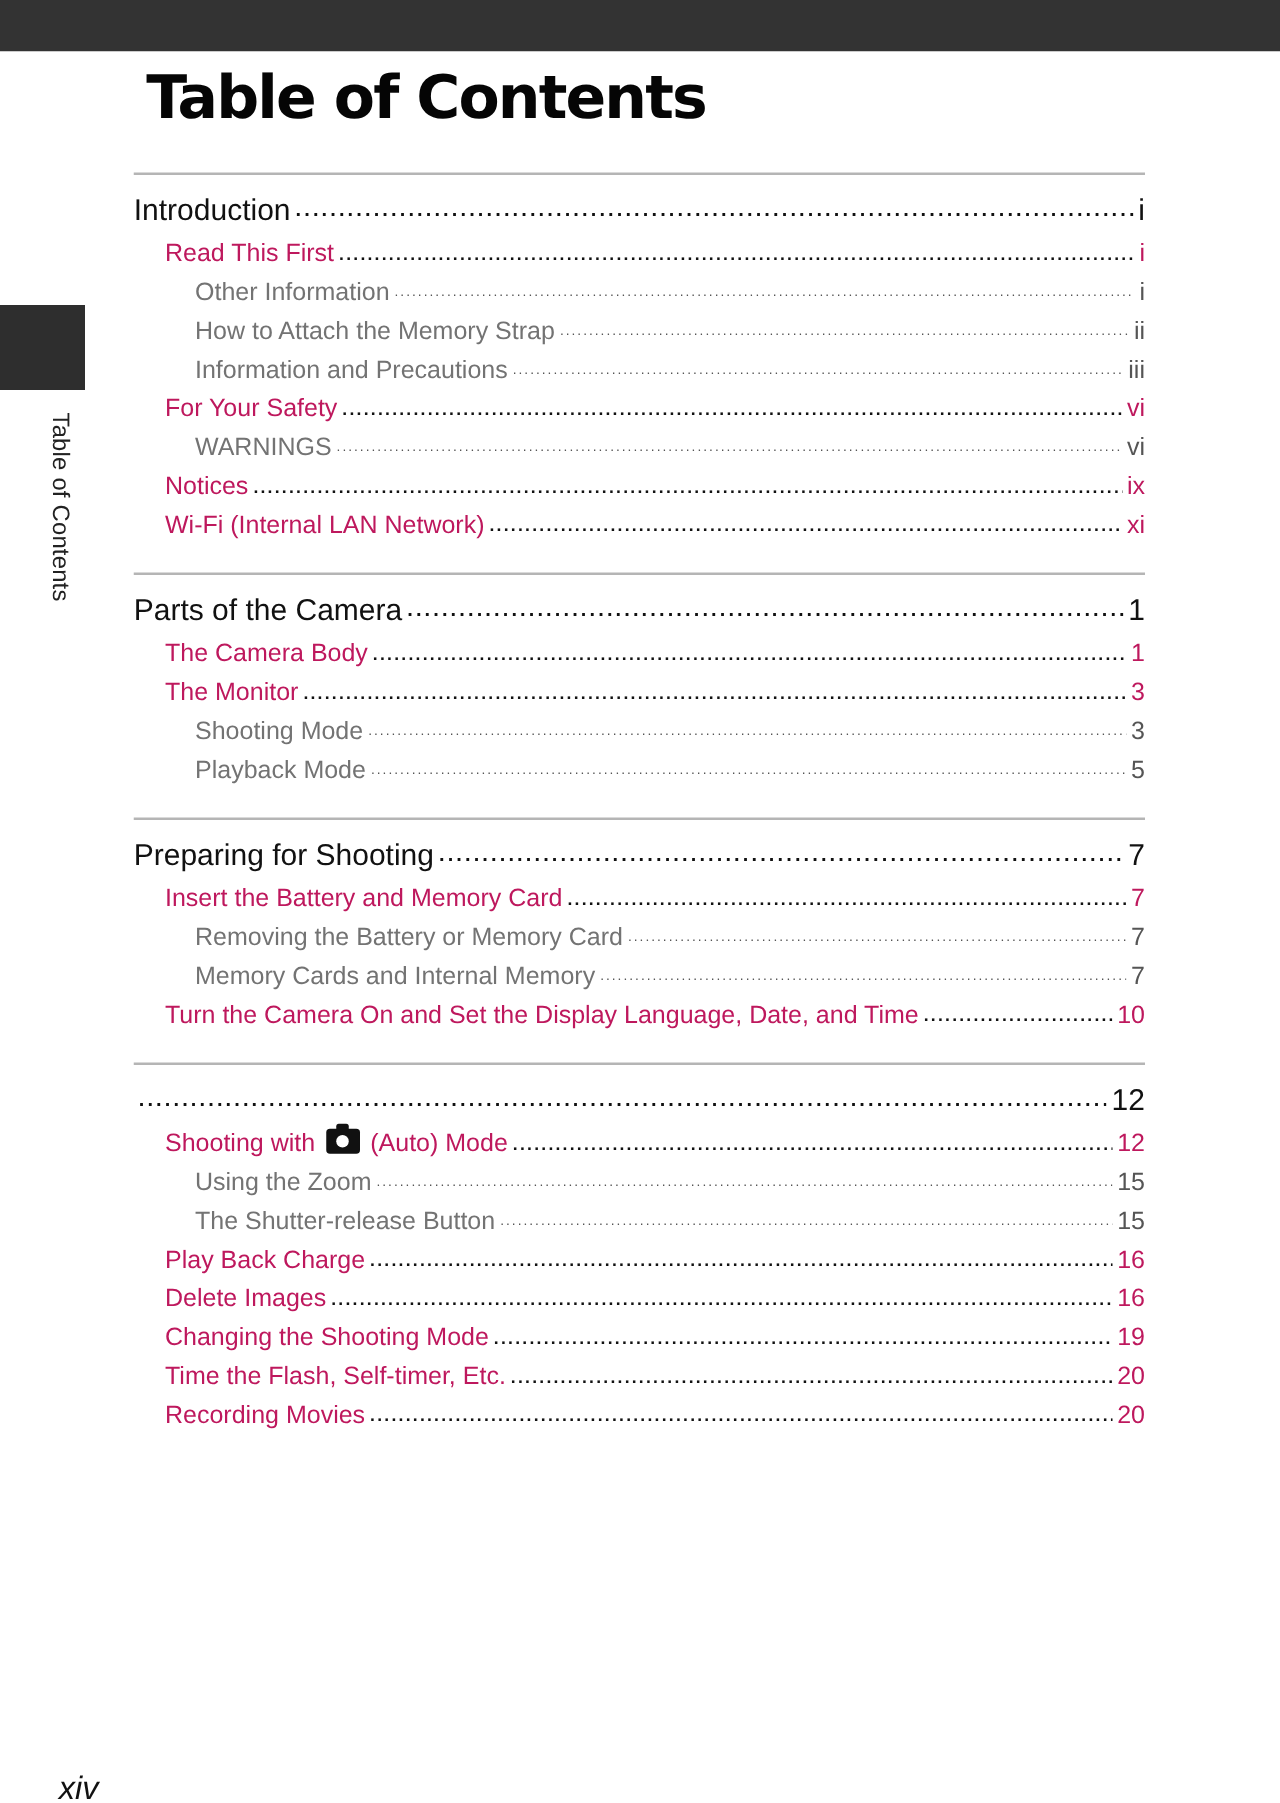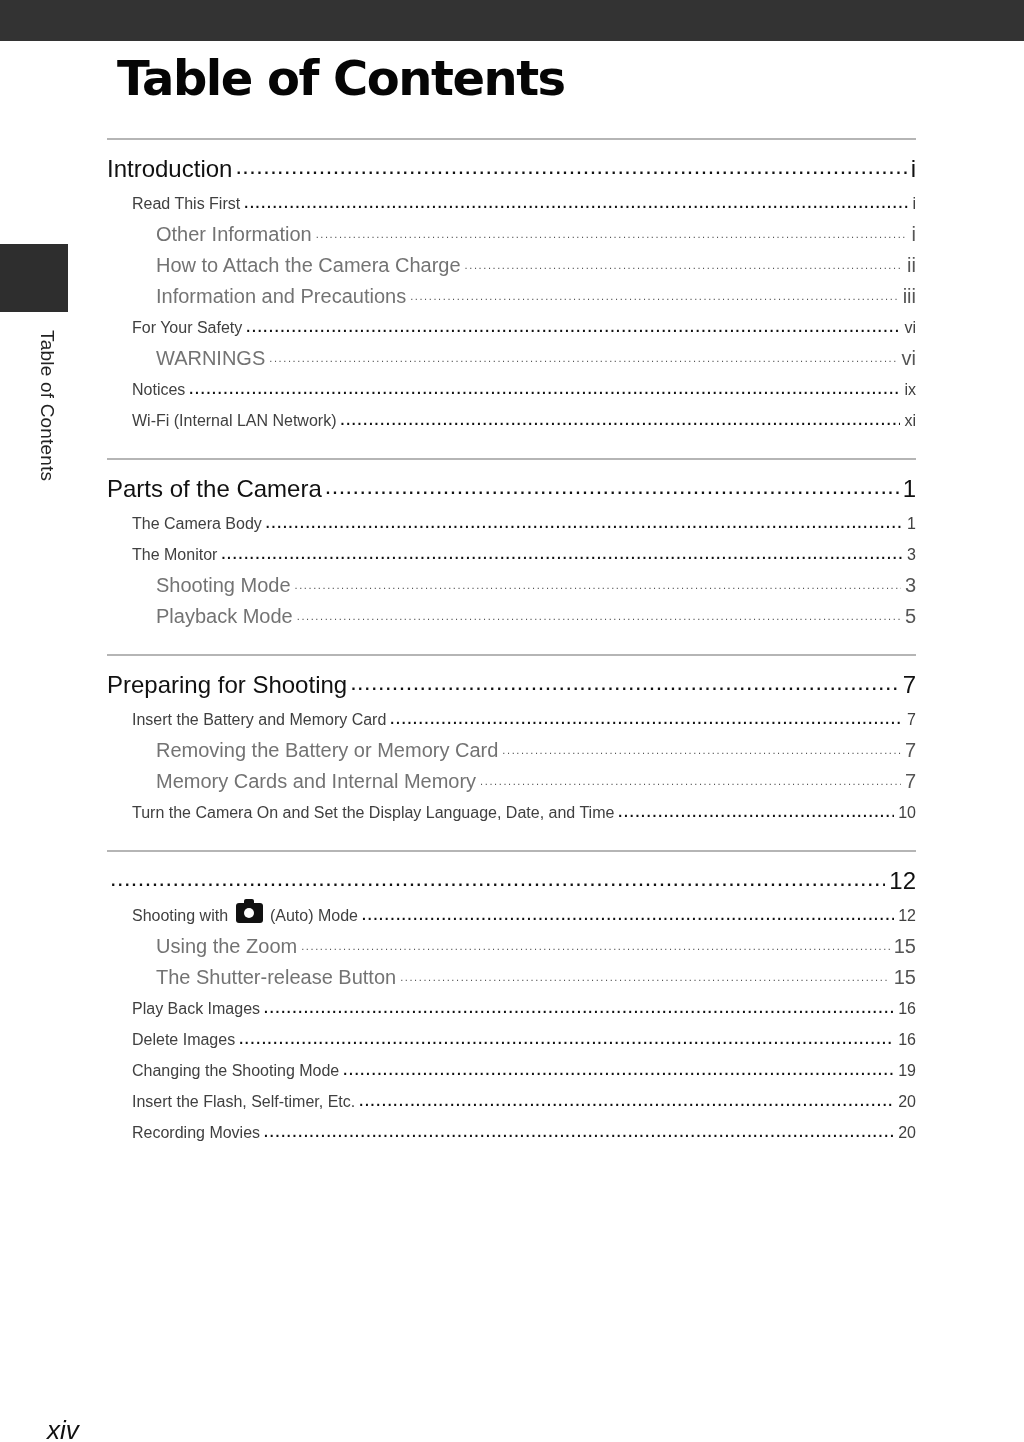--- a/index.html
+++ b/index.html
@@ -43,21 +43,21 @@
   .row .dots {
     flex: 1 1 auto; overflow: hidden; margin: 0 4px;
     letter-spacing: 2px; color: #111;
   }
   .row .dots::before {
     content: "............................................................................................................................................................................................................................................................";
   }
   .row .page { flex: 0 0 auto; text-align: right; }
   .lvl0 { font-size: 24px; height: 38px; line-height: 38px; color: #111; }
   .lvl0 .dots { font-size: 16px; font-weight: bold; letter-spacing: 2.5px; }
-  .lvl1 { font-size: 16px; padding-left: 25px; color: #404040; }
+  .lvl1 { font-size: 20px; padding-left: 25px; color: #be185d; }
   .lvl1 .dots { font-size: 14px; font-weight: bold; letter-spacing: 1.8px; }
   .lvl2 { font-size: 20px; padding-left: 49px; color: #444; font-weight: 300; }
   .lvl2 .label { color: #737373; }
   .lvl2 .dots { font-size: 11px; letter-spacing: 1.6px; color: #555; }
   .lvl2 .page { color: #555; }
   .cam-icon {
     display: inline-block; position: relative; width: 27px; height: 20px;
     background: #111; border-radius: 3px; vertical-align: -2px; margin: 0 3px;
   }
   .cam-icon::before {
@@ -95,21 +95,21 @@
         <span class="label">Read This First</span>
         <span class="dots"></span>
         <span class="page">i</span>
       </div>
     <div class="row lvl2">
         <span class="label">Other Information</span>
         <span class="dots"></span>
         <span class="page">i</span>
       </div>
     <div class="row lvl2">
-        <span class="label">How to Attach the Camera Charge</span>
+        <span class="label">How to Attach the Memory Strap</span>
         <span class="dots"></span>
         <span class="page">ii</span>
       </div>
     <div class="row lvl2">
         <span class="label">Information and Precautions</span>
         <span class="dots"></span>
         <span class="page">iii</span>
       </div>
     <div class="row lvl1">
         <span class="label">For Your Safety</span>
@@ -203,36 +203,36 @@
         <span class="label">Using the Zoom</span>
         <span class="dots"></span>
         <span class="page">15</span>
       </div>
     <div class="row lvl2">
         <span class="label">The Shutter-release Button</span>
         <span class="dots"></span>
         <span class="page">15</span>
       </div>
     <div class="row lvl1">
-        <span class="label">Play Back Images</span>
+        <span class="label">Play Back Charge</span>
         <span class="dots"></span>
         <span class="page">16</span>
       </div>
     <div class="row lvl1">
         <span class="label">Delete Images</span>
         <span class="dots"></span>
         <span class="page">16</span>
       </div>
     <div class="row lvl1">
         <span class="label">Changing the Shooting Mode</span>
         <span class="dots"></span>
         <span class="page">19</span>
       </div>
     <div class="row lvl1">
-        <span class="label">Insert the Flash, Self-timer, Etc.</span>
+        <span class="label">Time the Flash, Self-timer, Etc.</span>
         <span class="dots"></span>
         <span class="page">20</span>
       </div>
     <div class="row lvl1">
         <span class="label">Recording Movies</span>
         <span class="dots"></span>
         <span class="page">20</span>
       </div>
   </div>
 

